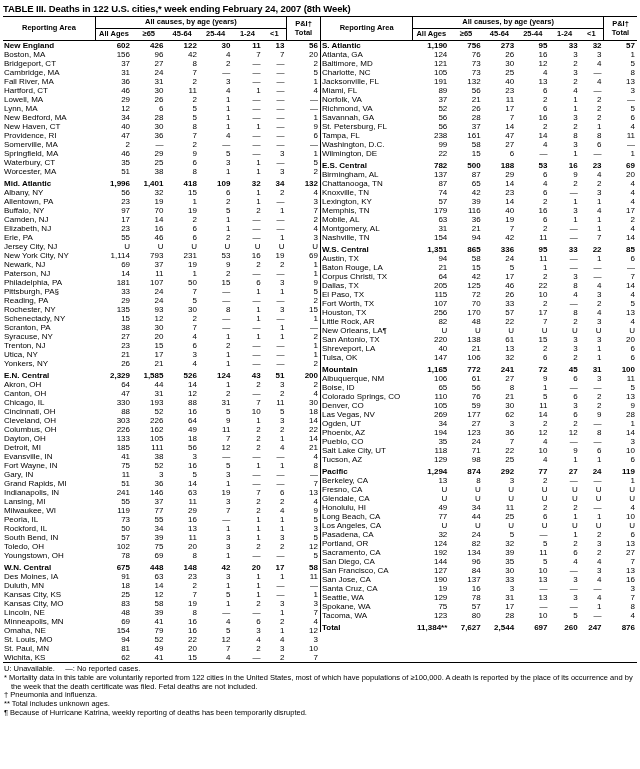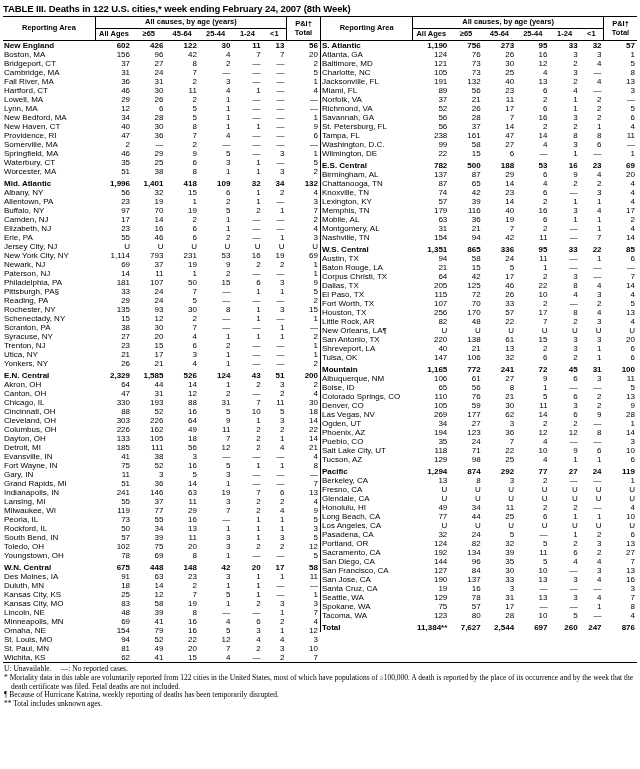--- a/index.html
+++ b/index.html
@@ -17,21 +17,21 @@
   tr.age-row th { text-align: center; padding: 1px 0 2px 0; border-bottom: 1px solid #000; margin-left: 16px; }
   tr.age-row th.first { border-left: 1px solid #000; }
   tr.age-row th.last { border-right: 1px solid #000; }
   th.area-h, th.pi-h { border-bottom: 1px solid #000; }
   tbody td { font-size: 8px; line-height: 9px; padding: 0 2px 0 1px; white-space: nowrap; overflow: hidden; }
   td.area { text-align: left; }
   td.num { text-align: right; }
   tr.section td { font-weight: bold; }
   tr.gap td { padding-top: 3px; }
   .footnotes { padding: 2px 1px 2px 1px; }
-  .fn { font-size: 7.5px; line-height: 8.8px; padding-left: 7px; text-indent: -7px; font-family: Liberation Serif, serif; }
+  .fn { font-size: 7.5px; line-height: 8.8px; padding-left: 7px; text-indent: -7px; }
 </style>
 </head>
 <body>
 
 <div class="page">
   <div class="title">TABLE III. Deaths in 122 U.S. cities,* week ending February 24, 2007 (8th Week)</div>
 
   <div class="tables">
 
     <table class="half left">
@@ -1412,16 +1412,17 @@
             <td class="num">876</td>
           </tr>
         </tbody>
     </table>
 
   </div>
 
   <div class="footnotes" id="footnotes">
       <div class="fn">U: Unavailable.&nbsp;&nbsp;&nbsp;&nbsp;&nbsp;—: No reported cases.</div>
       <div class="fn">* Mortality data in this table are voluntarily reported from 122 cities in the United States, most of which have populations of ≥100,000. A death is reported by the place of its occurrence and by the week that the death certificate was filed. Fetal deaths are not included.</div>
+      <div class="fn">† Pneumonia and influenza.</div>
+      <div class="fn">** Total includes unknown ages.</div>
       <div class="fn">¶ Because of Hurricane Katrina, weekly reporting of deaths has been temporarily disrupted.</div>
-      <div class="fn">** Total includes unknown ages.</div>
     </div>
 </div>
 
 </body></html>

